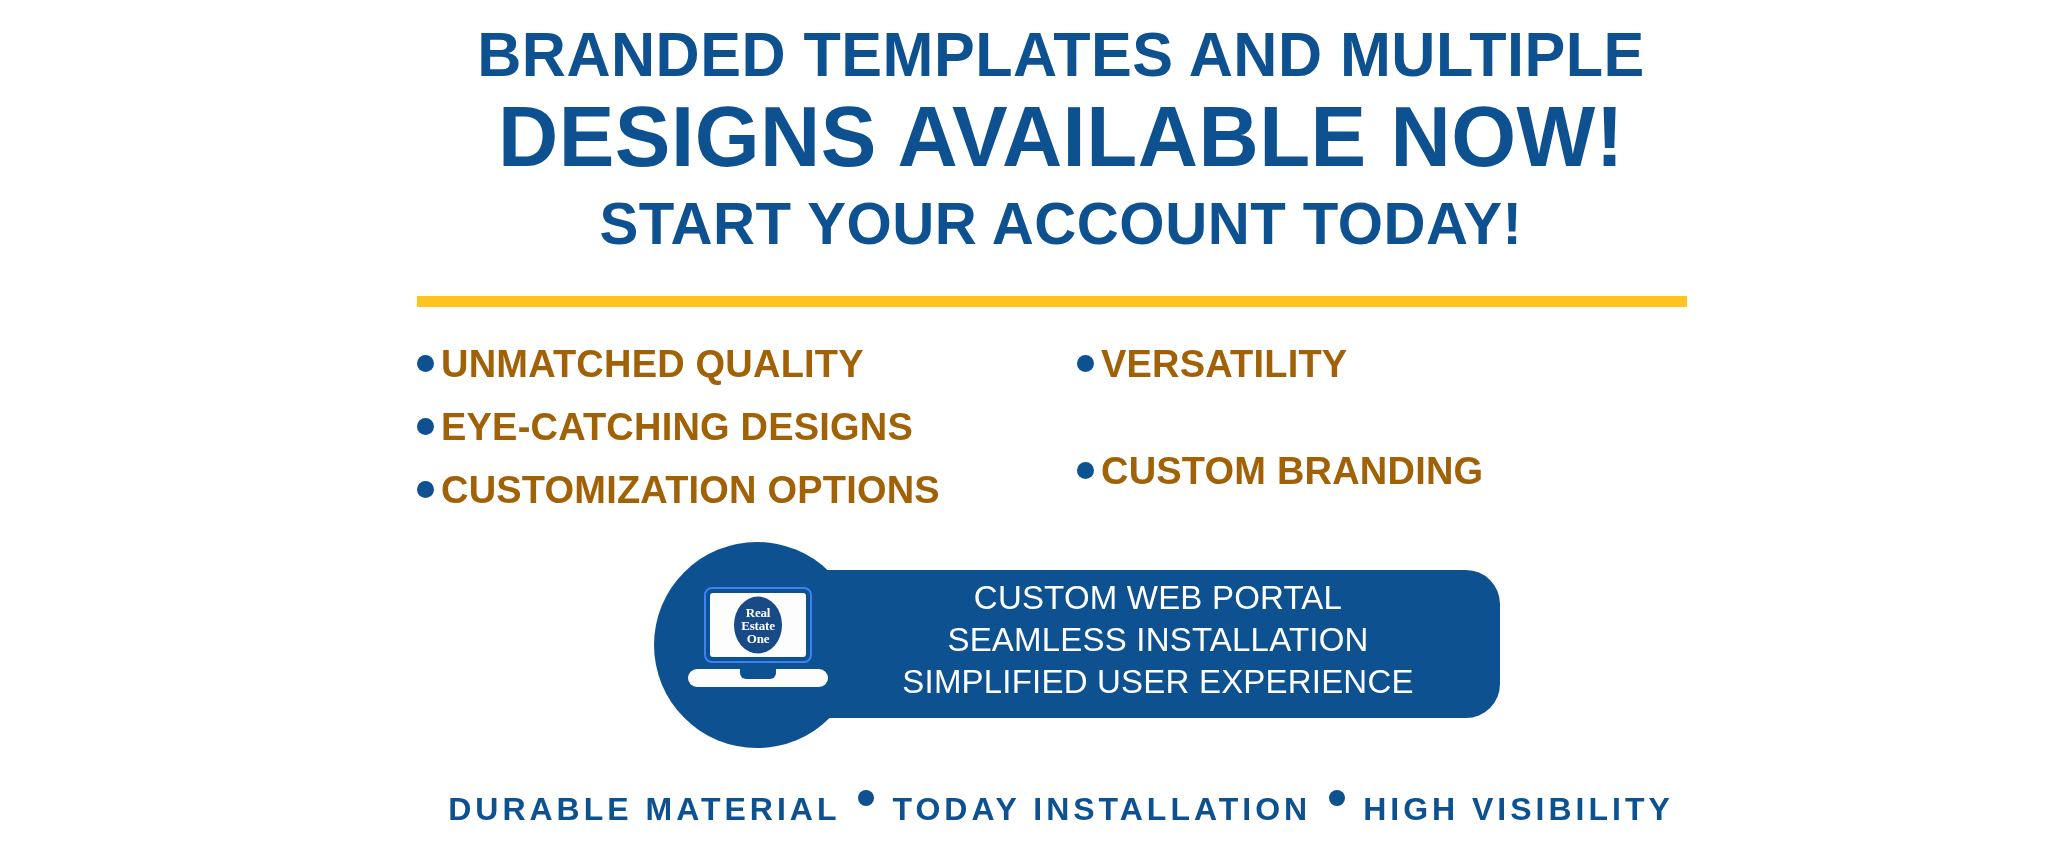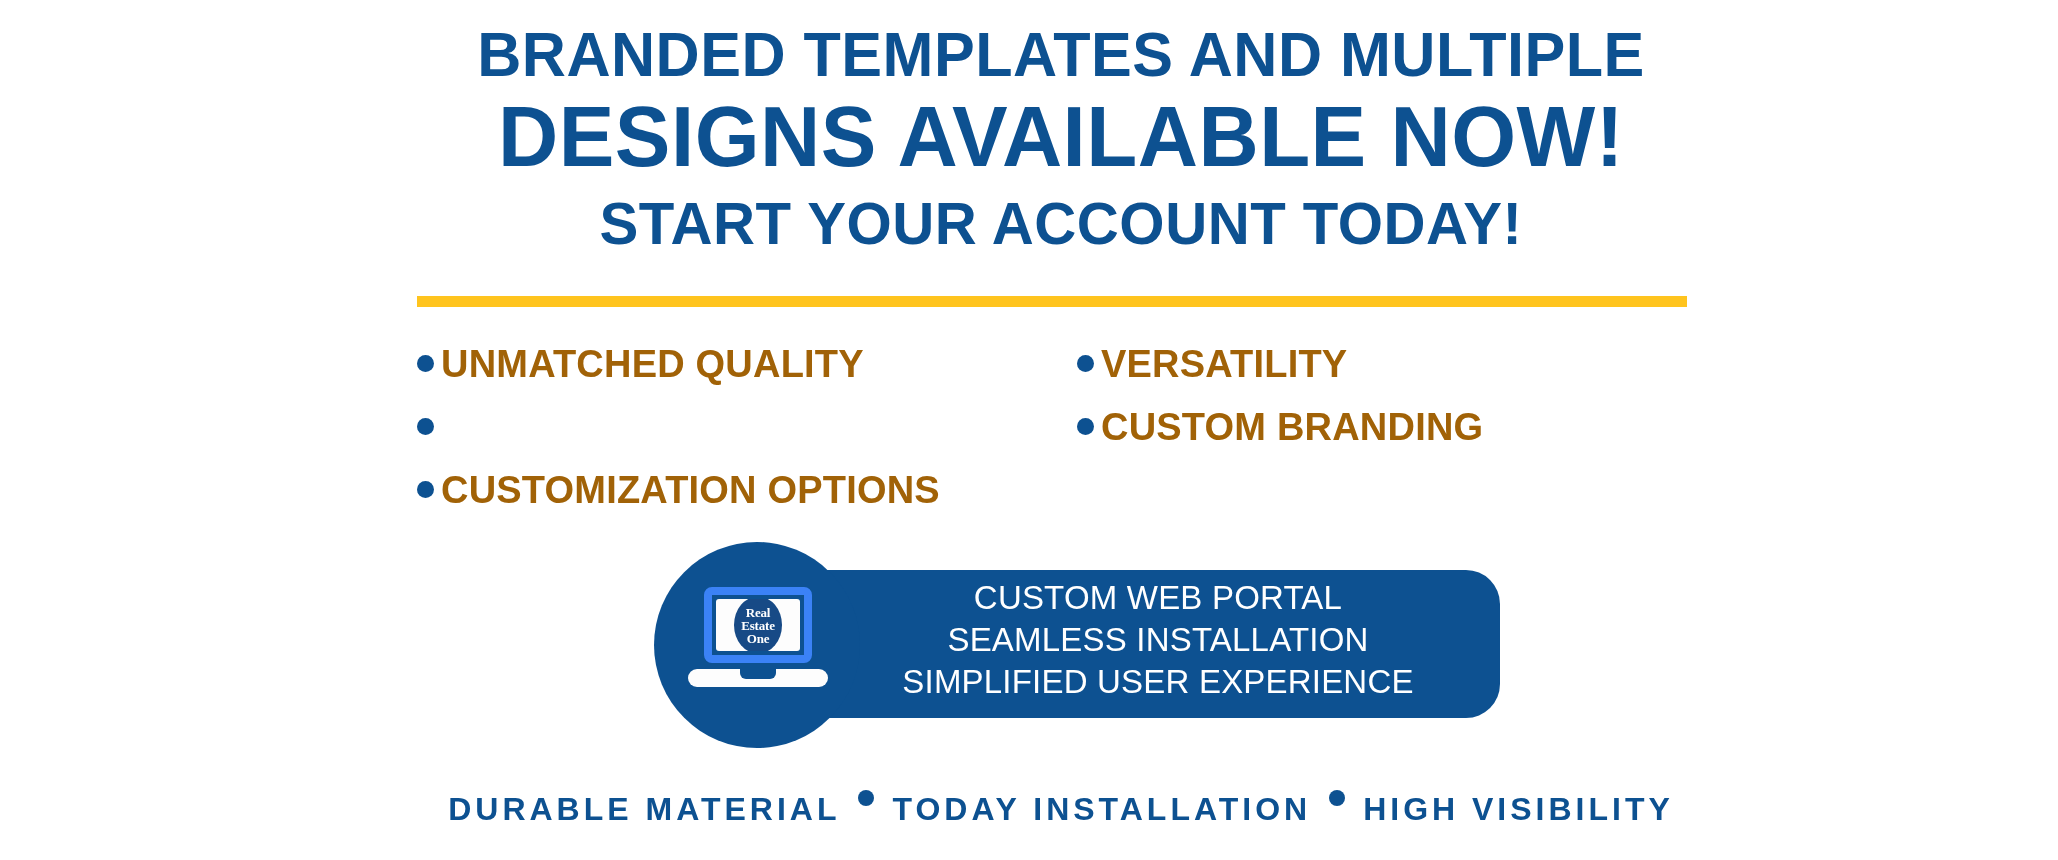--- a/index.html
+++ b/index.html
@@ -83,21 +83,21 @@
     width: 1290px;
     display: flex;
     flex-direction: row;
     align-items: flex-start;
   }
   .feature-col {
     display: flex;
     flex-direction: column;
   }
   .feature-col.left  { width: 660px; }
-  .feature-col.right { width: 630px; }
+  .feature-col.right { width: 630px; gap: 44px; }
 
   .feature-item {
     display: flex;
     flex-direction: row;
     align-items: center;
     height: 63px;
   }
   .feature-dot {
     width: 17px;
     height: 17px;
@@ -149,21 +149,21 @@
     top: 45px;
     width: 140px;
     height: 110px;
   }
   .laptop-lid {
     position: absolute;
     left: 16px;
     top: 0;
     width: 108px;
     height: 76px;
-    border: 8px solid #3b82f6;
+    border: 2px solid #3b82f6;
     border-radius: 8px;
     background: #0d5191;
     box-sizing: border-box;
   }
   .laptop-screen {
     position: absolute;
     left: 4px;
     top: 4px;
     right: 4px;
     bottom: 4px;
@@ -270,20 +270,21 @@
   <div class="divider"></div>
 
   <div class="features">
     <div class="feature-col left">
       <div class="feature-item">
         <span class="feature-dot"></span>
         <span class="feature-label">UNMATCHED QUALITY</span>
       </div>
       <div class="feature-item">
         <span class="feature-dot"></span>
+        <span class="feature-label">EYE-CATCHING DESIGNS</span>
       </div>
       <div class="feature-item">
         <span class="feature-dot"></span>
         <span class="feature-label">CUSTOMIZATION OPTIONS</span>
       </div>
     </div>
     <div class="feature-col right">
       <div class="feature-item">
         <span class="feature-dot"></span>
         <span class="feature-label">VERSATILITY</span>

